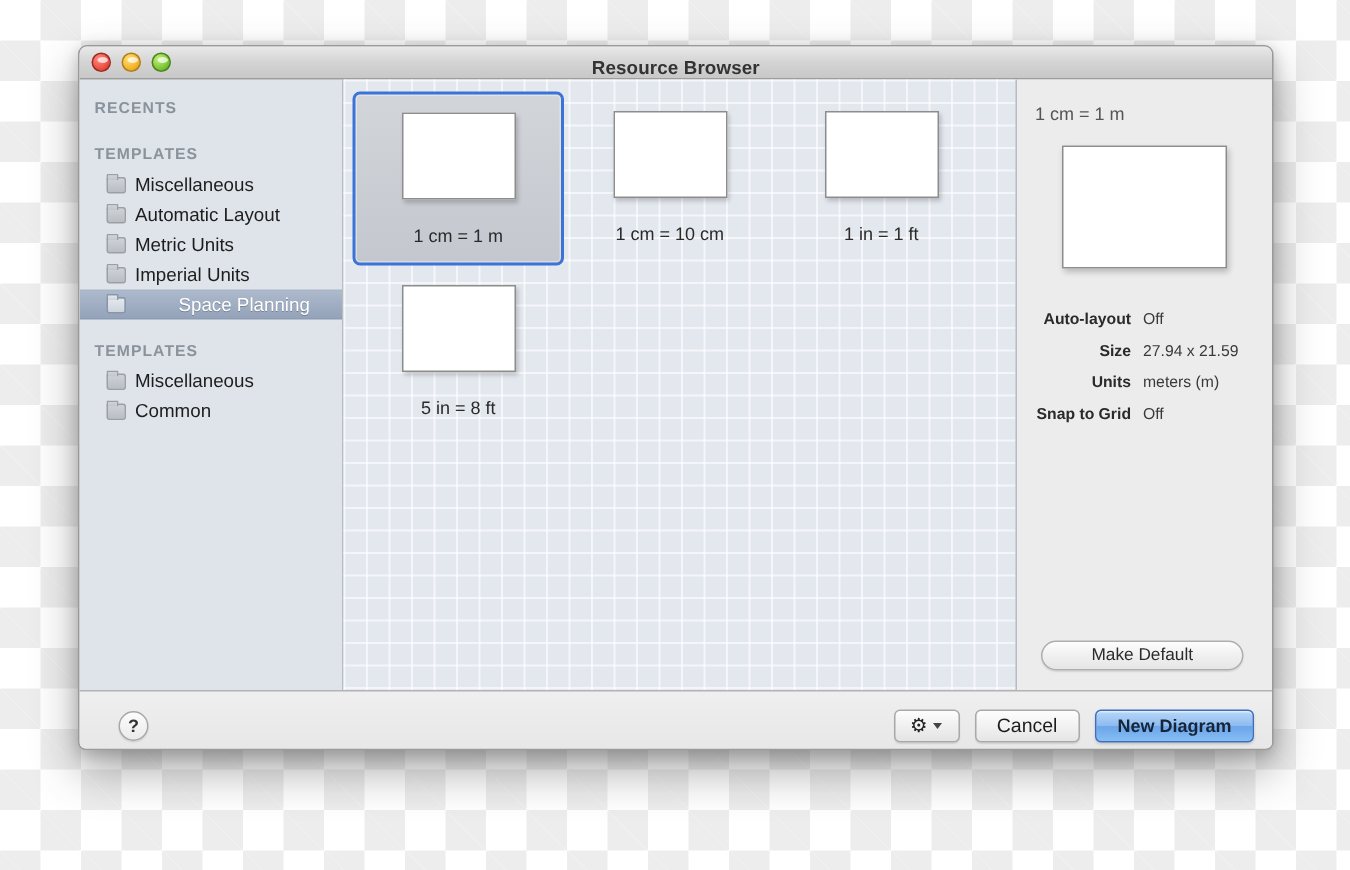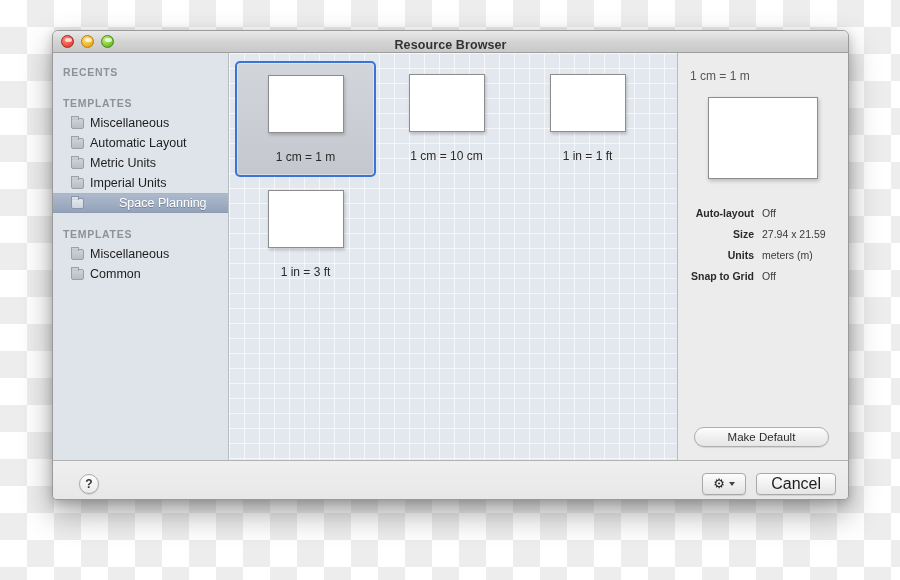--- a/index.html
+++ b/index.html
@@ -222,21 +222,21 @@
     border-left: 3.5px solid transparent;
     border-right: 3.5px solid transparent;
     border-top: 4px solid #444;
   }
   .std-btn {
     height: 22px; min-width: 66px;
     padding: 0 14px;
     border-radius: 4px;
     border: 1px solid #a9a9a9;
     background: linear-gradient(to bottom, #fdfdfd 0%, #f1f1f1 52%, #e5e5e5 100%);
-    font-size: 16px; color: #1d1d1d;
+    font-size: 13px; color: #1d1d1d;
     display: flex; align-items: center; justify-content: center;
     box-shadow: 0 1px 1px rgba(0,0,0,0.10);
   }
   .def-btn {
     height: 22px;
     padding: 0 14px;
     border-radius: 4px;
     border: 1px solid #3c6fc0;
     background: linear-gradient(to bottom, #b9d6f7 0%, #8ebcf0 48%, #6ba6ea 52%, #88bdf3 100%);
     font-size: 12px; color: #16253a; font-weight: bold;
@@ -310,21 +310,21 @@
         <div class="tile">
           <div class="thumb"></div>
           <div class="tile-label">1 cm = 10 cm</div>
         </div>
         <div class="tile">
           <div class="thumb"></div>
           <div class="tile-label">1 in = 1 ft</div>
         </div>
         <div class="tile">
           <div class="thumb"></div>
-          <div class="tile-label">1 in = 3 ft</div>
+          <div class="tile-label">5 in = 8 ft</div>
         </div>
       </div>
     </div>
 
     <div class="info">
       <div class="info-title">1 cm = 1 m</div>
       <div class="info-preview"></div>
 
       <div class="prop-row">
         <div class="prop-label">Auto-layout</div>
@@ -348,16 +348,17 @@
   </div>
 
   <div class="bottombar">
     <div class="help-btn">?</div>
     <div class="btn-right">
       <div class="gear-btn">
         <span class="gear">⚙</span>
         <span class="caret"></span>
       </div>
       <div class="std-btn">Cancel</div>
+      <div class="def-btn">New Diagram</div>
     </div>
   </div>
 
 </div>
 
 </body></html>

